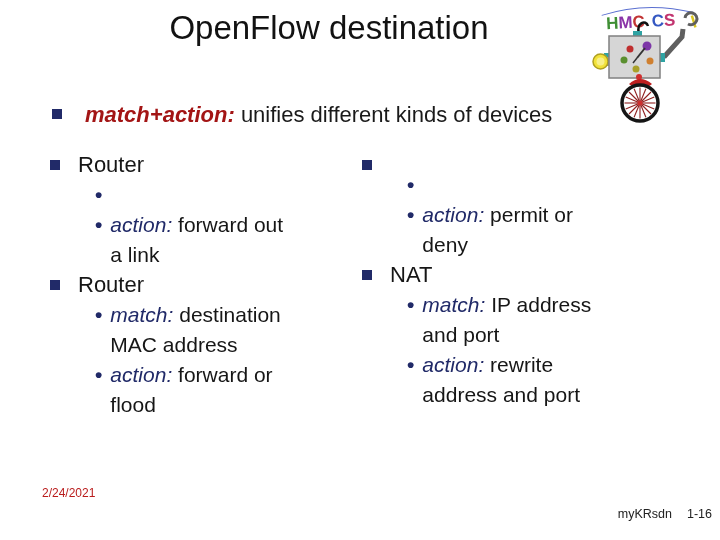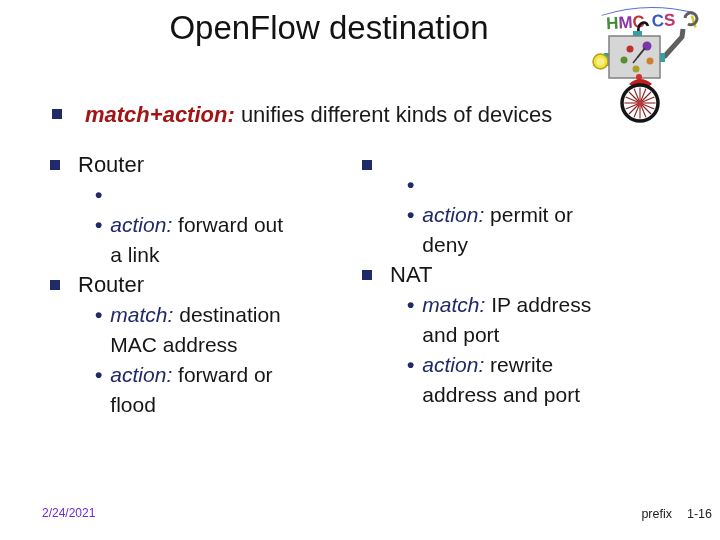--- a/index.html
+++ b/index.html
@@ -35,22 +35,22 @@
   .col-right { left:360px; }
 
   .li  { display:flex; align-items:flex-start; }
   .l1  { font-size:22px; }
   .l1 .sq { margin:10px 18px 0 2px; }
   .l2  { padding-left:47px; }
   .dot { color:#212A68; font-weight:bold; margin-right:8px; flex:none; }
   .rest { white-space:pre-line; }
 
   .footer-date {
-    position:absolute; left:42px; top:506px;
-    font-size:12px; color:#6d28d9;
+    position:absolute; left:42px; top:486px;
+    font-size:12px; color:#b91c1c;
   }
   .footer-right {
     position:absolute; right:8px; top:507px;
     font-size:12.5px; color:#222; display:flex; gap:15px;
   }
 
   .robot { position:absolute; left:592px; top:0; }
 </style>
 </head>
 <body>
@@ -162,17 +162,17 @@
     </div>
     <div class="li l2">
       <span class="dot">•</span>
       <span><span class="term">action:</span><span class="rest"> rewrite
 address and port</span></span>
     </div>
   </div>
 
   <div class="footer-date">2/24/2021</div>
   <div class="footer-right">
-    <span>prefix</span>
+    <span>myKRsdn</span>
     <span>1-16</span>
   </div>
 
 </div>
 
 </body></html>

